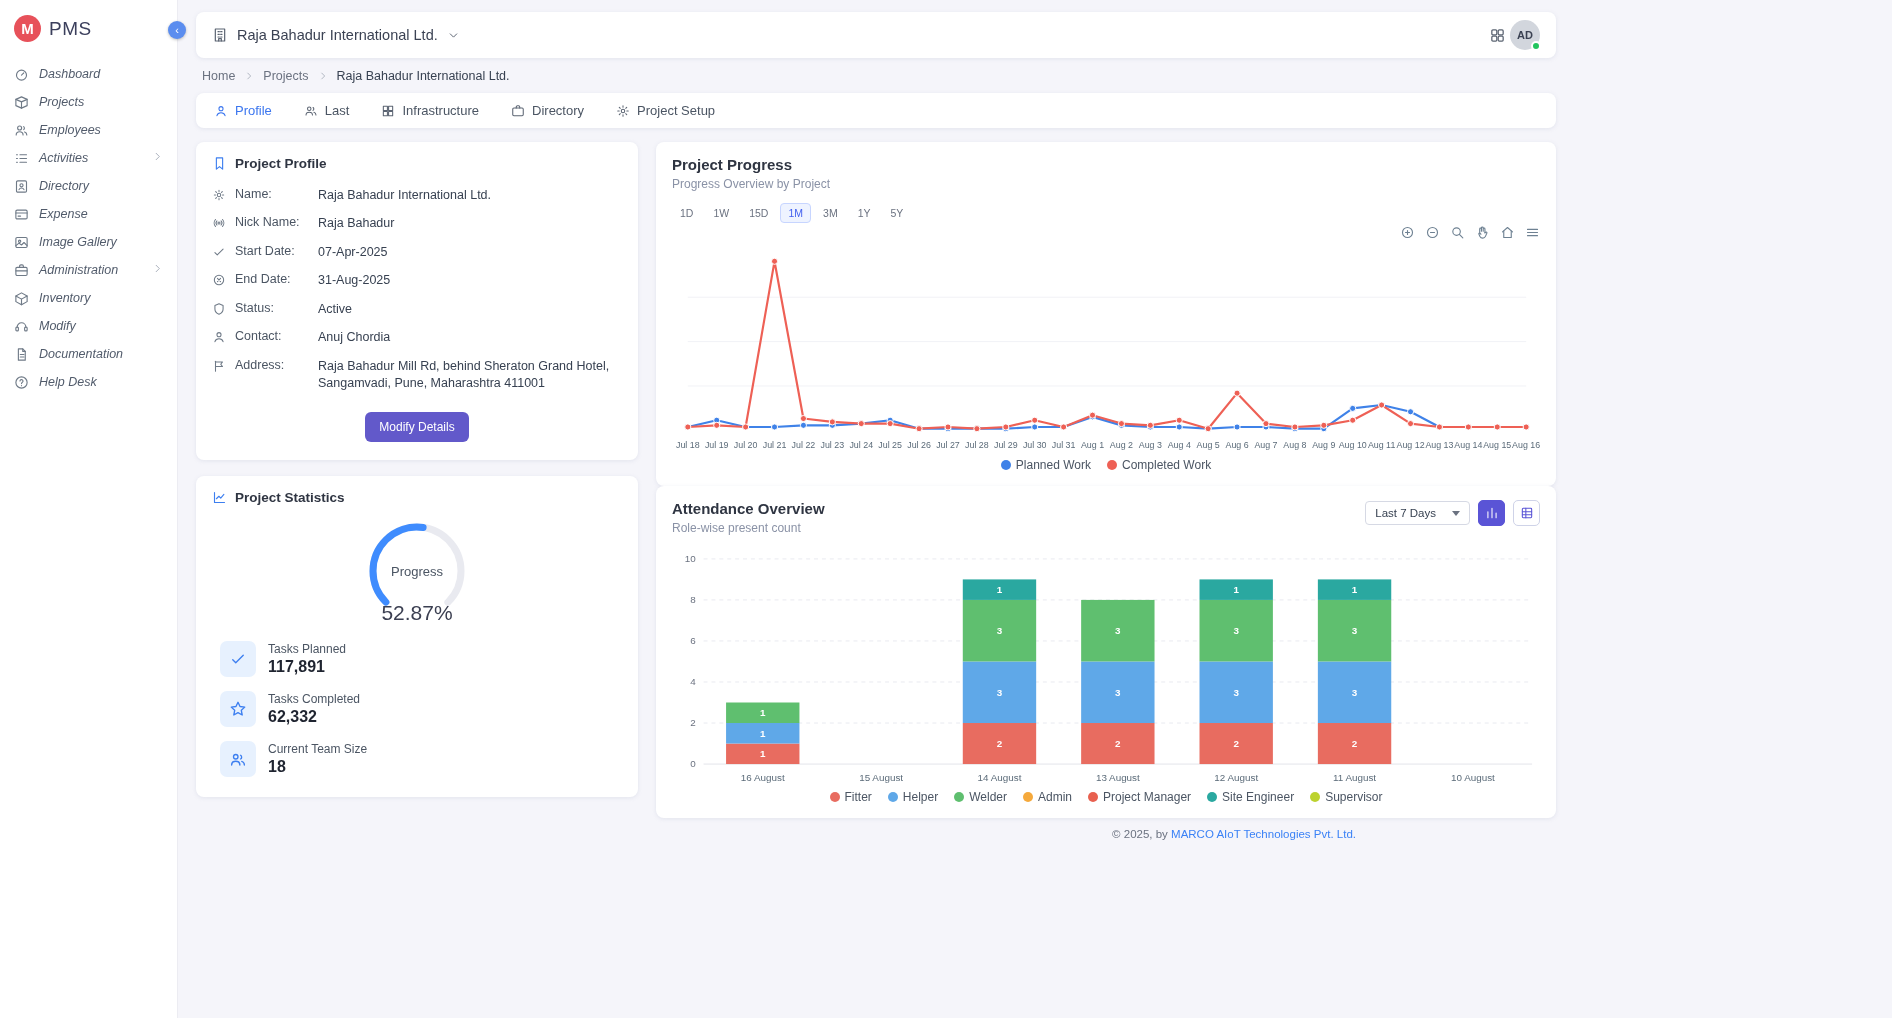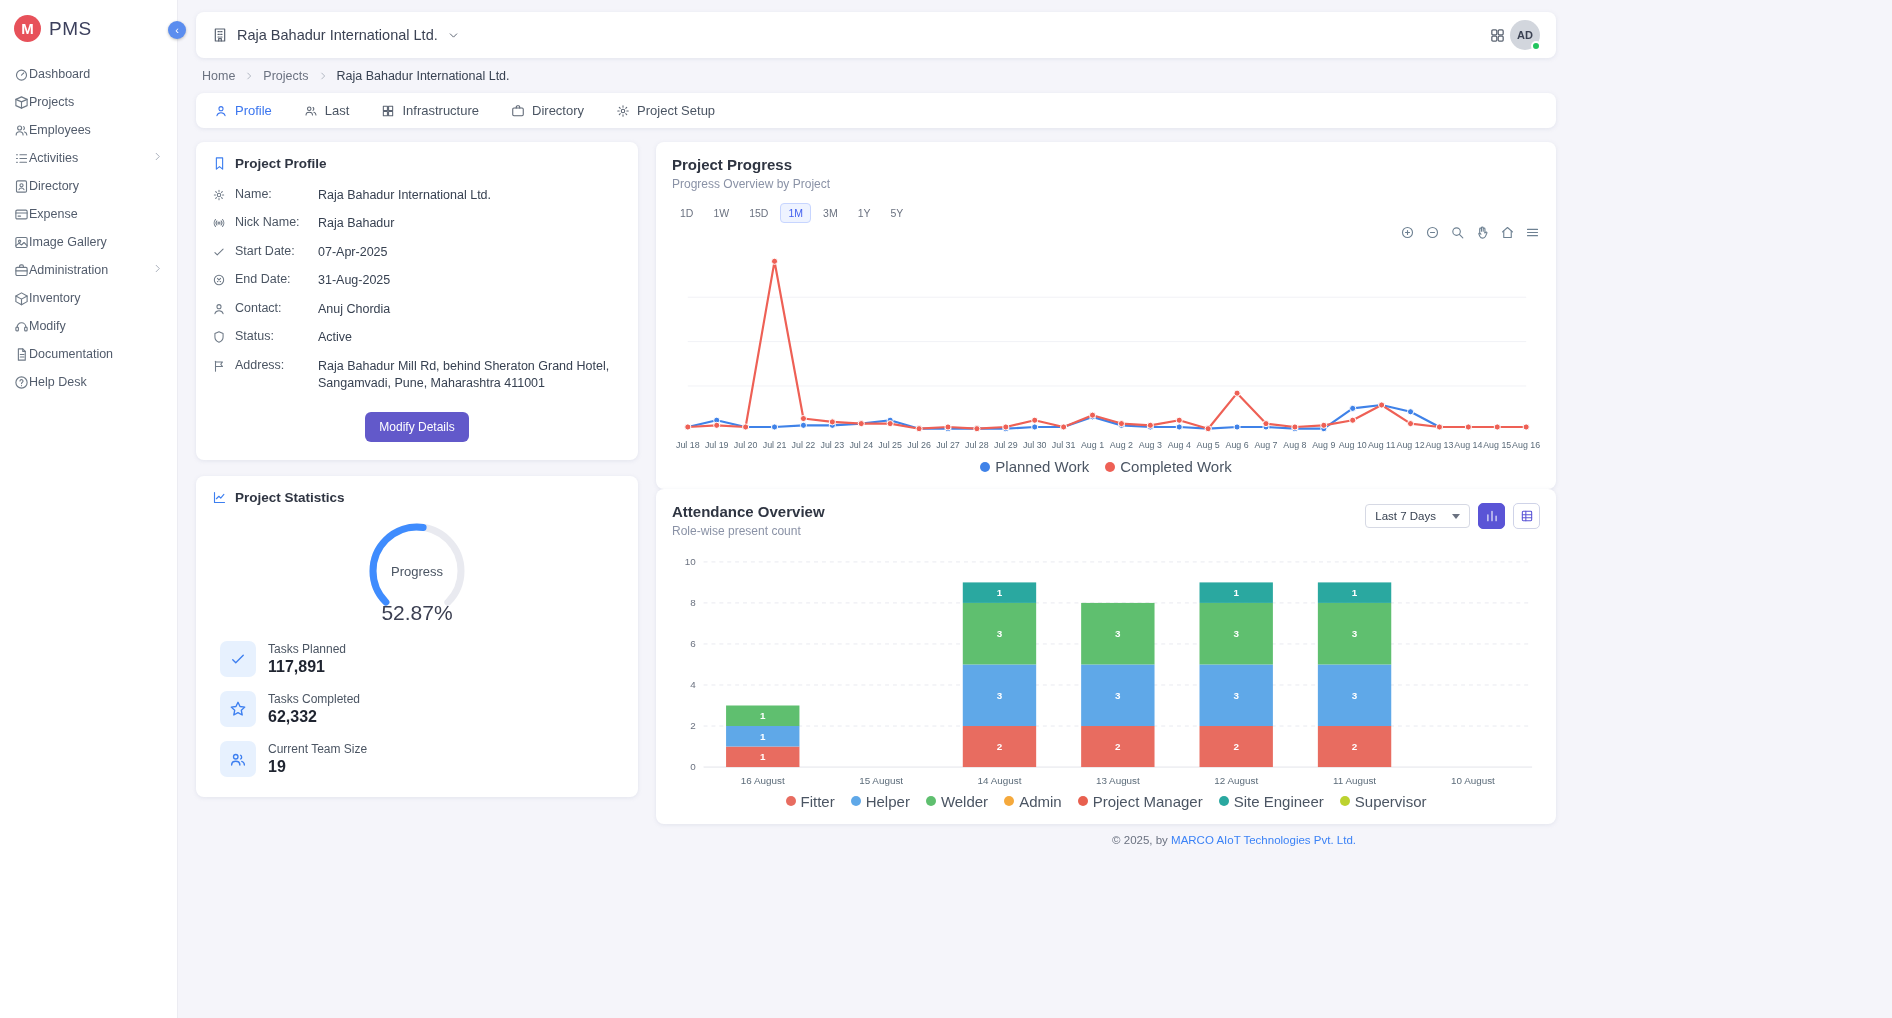--- a/index.html
+++ b/index.html
@@ -15,21 +15,21 @@
   
   .sidebar { width:178px; flex-shrink:0; background:#fff; border-right:1px solid #ececf2; position:relative; }
   .logo-row { display:flex; align-items:center; gap:8px; padding:15px 14px 16px; }
   .logo-mark { width:27px; height:27px; border-radius:50%; background:#e7515a; color:#fff; font-weight:bold;
                display:flex; align-items:center; justify-content:center; font-size:15px; }
   .logo-text { font-size:19px; font-weight:normal; color:#3b3f5c; letter-spacing:.5px; }
   .collapse-btn { position:absolute; right:-9px; top:21px; width:18px; height:18px; border-radius:50%;
                   background:#5b8def; color:#fff; border:none; font-size:11px; line-height:16px; text-align:center;
                   cursor:pointer; box-shadow:0 1px 3px rgba(0,0,0,.25); z-index:5; padding:0; }
   .nav { display:flex; flex-direction:column; padding-top:2px; }
-  .nav-item { display:flex; align-items:center; padding:6.5px 14px; font-size:12.5px; color:#515b6b; cursor:pointer; }
+  .nav-item { display:flex; align-items:center; gap:10px; padding:6.5px 14px; font-size:12.5px; color:#515b6b; cursor:pointer;font-style:italic; }
   .nav-item svg.ic { width:15px; height:15px; stroke:#6f7a87; flex-shrink:0; }
   .nav-chevron { margin-left:auto; }
   .nav-chevron svg.ic { width:11px; height:11px; stroke:#9aa2af; }
 
   
   .main { width:1396px; padding:12px 18px 0; }
   .card { background:#fff; border-radius:8px; box-shadow:0 1px 4px rgba(146,153,184,.18); }
 
   .topbar { height:46px; display:flex; align-items:center; gap:9px; padding:0 16px; }
   .topbar svg.ic { stroke:#5b6472; }
@@ -84,21 +84,21 @@
   .progress-card { padding:14px 16px 8px; }
   .subtitle { font-size:12px; color:#8a92a6; margin-top:4px; }
   .range-row { display:flex; gap:4px; margin-top:12px; }
   .range-btn { font-size:10.5px; color:#6b7280; padding:3px 7px; border-radius:4px; background:none;
                border:1px solid transparent; cursor:pointer; font-family:inherit; }
   .range-btn.active { color:#4361ee; border-color:#c7d5ff; background:#eef3ff; }
   .toolbar { display:flex; gap:10px; justify-content:flex-end; height:16px; margin-top:2px; }
   .toolbar svg.ic { width:15px; height:15px; stroke:#6e8192; cursor:pointer; }
   .chart { width:100%; display:block; font-family:inherit; }
   .legend-row { display:flex; justify-content:center; gap:16px; margin-top:2px; padding-bottom:6px; flex-wrap:wrap; }
-  .lg-item { display:flex; align-items:center; gap:5px; font-size:15px; color:#4b5563; cursor:pointer; }
+  .lg-item { display:flex; align-items:center; gap:5px; font-size:12px; color:#4b5563; cursor:pointer; }
   .lg-dot { width:10px; height:10px; border-radius:50%; flex-shrink:0; }
 
   
   .attendance-card { padding:14px 16px 8px; }
   .att-header { display:flex; align-items:flex-start; }
   .att-controls { margin-left:auto; display:flex; gap:8px; align-items:center; }
   .select { display:flex; align-items:center; gap:16px; border:1px solid #d6d9e4; border-radius:4px;
             padding:5px 9px; font-size:11.5px; color:#374151; cursor:pointer; background:#fff; }
   .caret { width:0; height:0; border-left:4px solid transparent; border-right:4px solid transparent; border-top:5px solid #6b7280; }
   .btn-toggle { width:27px; height:26px; border-radius:5px; display:flex; align-items:center; justify-content:center;
@@ -336,32 +336,32 @@
             <div class="field-row">
               <svg class="ic" viewBox="0 0 24 24">
                   <circle cx="12" cy="12" r="8"></circle>
                   <path d="M9.3 9.3l5.4 5.4M14.7 9.3l-5.4 5.4"></path>
                 </svg>
               <span class="field-label">End Date:</span>
               <span class="field-value">31-Aug-2025</span>
             </div>
             <div class="field-row">
               <svg class="ic" viewBox="0 0 24 24">
+                  <path d="M12 3l7 3v6c0 4.5-3 7.5-7 9-4-1.5-7-4.5-7-9V6z"></path>
+                </svg>
+              <span class="field-label">Status:</span>
+              <span class="field-value">Active</span>
+            </div>
+            <div class="field-row">
+              <svg class="ic" viewBox="0 0 24 24">
                   <circle cx="12" cy="8" r="3.5"></circle>
                   <path d="M5 20c.9-3.3 3.7-5 7-5s6.1 1.7 7 5"></path>
                 </svg>
               <span class="field-label">Contact:</span>
               <span class="field-value">Anuj Chordia</span>
-            </div>
-            <div class="field-row">
-              <svg class="ic" viewBox="0 0 24 24">
-                  <path d="M12 3l7 3v6c0 4.5-3 7.5-7 9-4-1.5-7-4.5-7-9V6z"></path>
-                </svg>
-              <span class="field-label">Status:</span>
-              <span class="field-value">Active</span>
             </div>
             <div class="field-row">
               <svg class="ic" viewBox="0 0 24 24">
                   <path d="M6 21V4"></path>
                   <path d="M6 5h12l-3 4 3 4H6"></path>
                 </svg>
               <span class="field-label">Address:</span>
               <span class="field-value">Raja Bahadur Mill Rd, behind Sheraton Grand Hotel, Sangamvadi, Pune, Maharashtra 411001</span>
             </div>
           </div>
@@ -410,21 +410,21 @@
           </div>
           <div class="stat-row">
             <span class="stat-icon">
               <svg class="ic" viewBox="0 0 24 24">
                   <circle cx="9" cy="9" r="3"></circle>
                   <path d="M3.5 20c0-3 2.5-5 5.5-5s5.5 2 5.5 5M15.5 7a3 3 0 010 5M17 15.3c2 .7 3.5 2.4 3.5 4.7"></path>
                 </svg>
             </span>
             <span>
               <div class="stat-label">Current Team Size</div>
-              <div class="stat-value">19</div>
+              <div class="stat-value">18</div>
             </span>
           </div>
         </section>
       </div>
 
       <div class="right-col">
 
         <section class="card progress-card">
           <div style="font-size:15px;font-weight:bold;color:#2f3542">Project Progress</div>
           <div class="subtitle">Progress Overview by Project</div>

